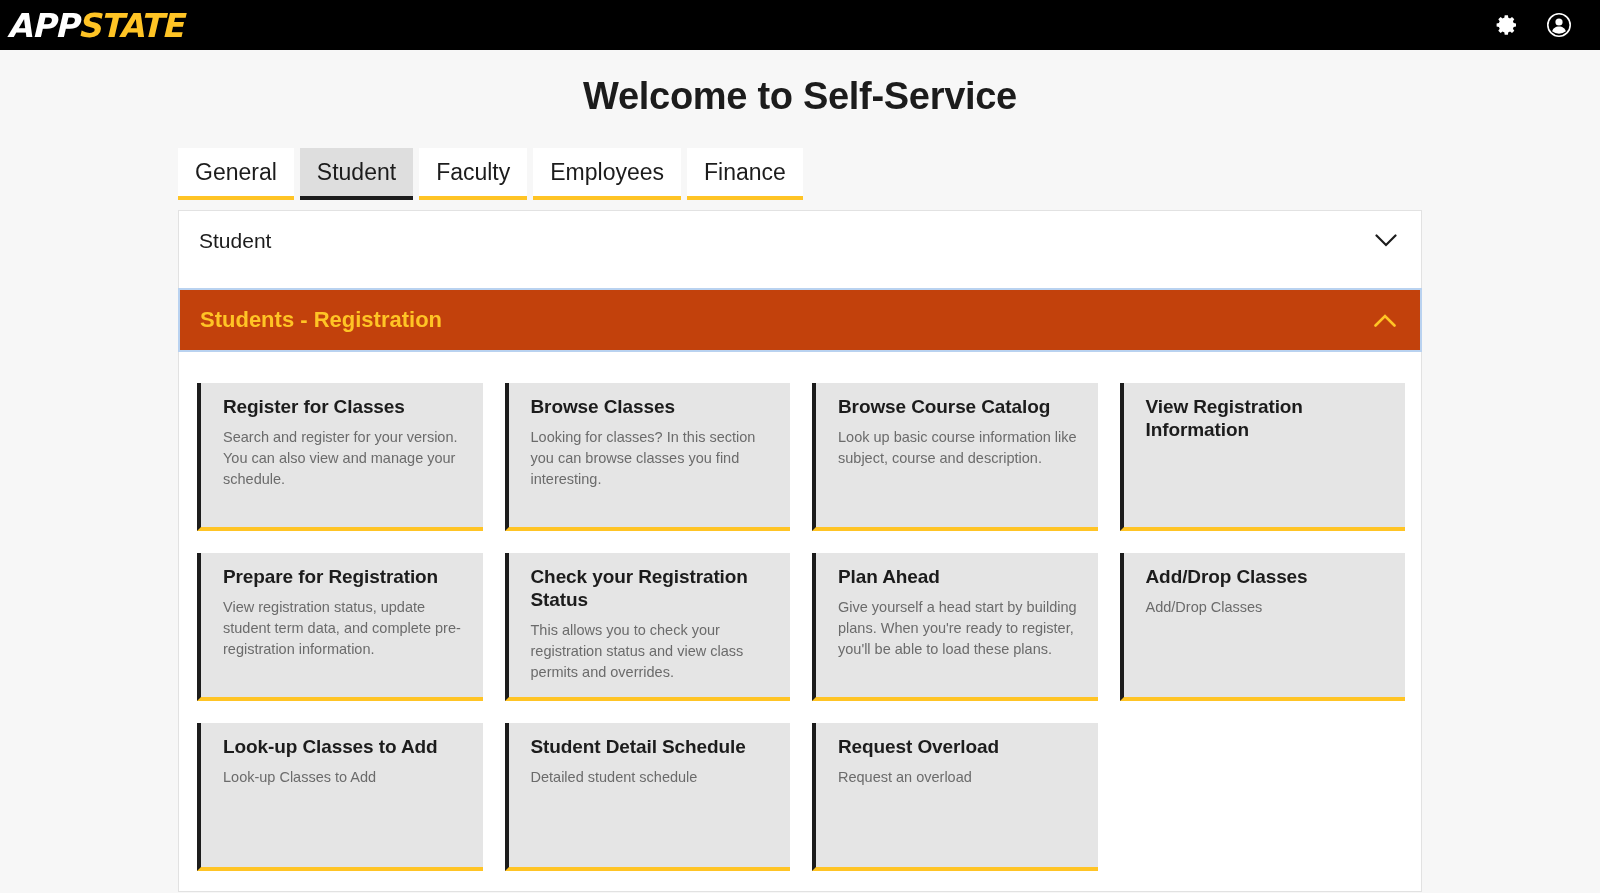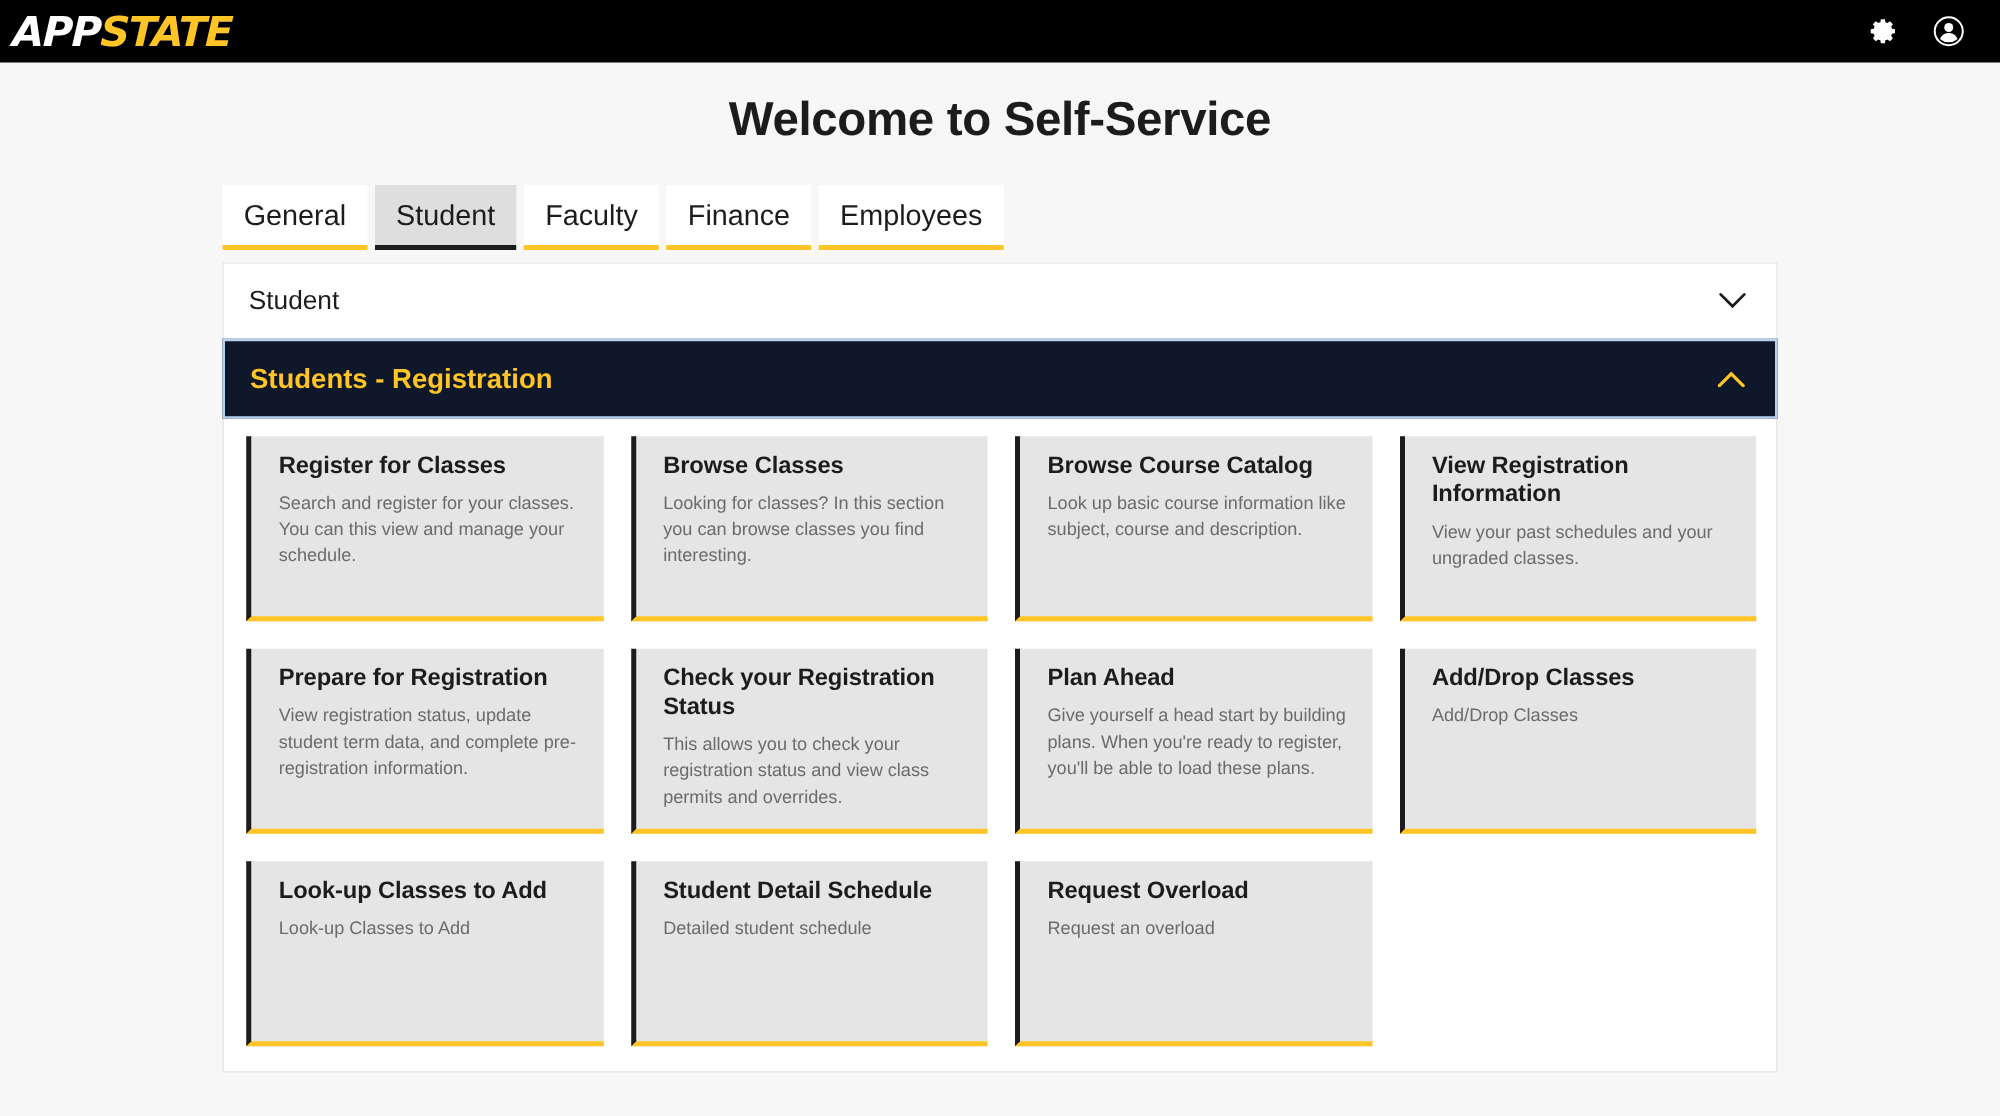--- a/index.html
+++ b/index.html
@@ -116,24 +116,24 @@
   }
   .acc-row.plain {
     background: #ffffff;
     color: #1c1c1c;
   }
   .acc-row.plain .acc-label {
     font-size: 21px;
     font-weight: normal;
   }
   .acc-row.active {
-    background: #0f172a;
+    background: #c2410c;
     border: 2px solid #b9d2f0;
     height: 64px;
-    margin: 0 -1px;
+    margin: 17px -1px;
   }
   .acc-row.active .acc-label {
     color: #ffc425;
     font-size: 22px;
     font-weight: bold;
   }
   .acc-chev { display: flex; align-items: center; }
 
   
   #card-grid {
@@ -192,22 +192,22 @@
 </div>
 
 <h1 id="page-title">Welcome to Self-Service</h1>
 
 <div id="content">
 
   <div id="tabs">
       <button class="tab">General</button>
       <button class="tab active">Student</button>
       <button class="tab">Faculty</button>
+      <button class="tab">Employees</button>
       <button class="tab">Finance</button>
-      <button class="tab">Employees</button>
     </div>
 
   <div id="panel">
     <div id="accordion-list">
         <div class="acc-row plain">
           <span class="acc-label">Student</span>
           <span class="acc-chev">
             <svg width="22" height="14" viewBox="0 0 22 14" aria-hidden="true">
               <path d="M1.5 1.5 L11 11 L20.5 1.5" fill="none" stroke="#1c1c1c" stroke-width="2.2" stroke-linecap="round"></path>
             </svg>
@@ -218,33 +218,32 @@
           <span class="acc-chev">
             <svg width="22" height="14" viewBox="0 0 22 14" aria-hidden="true">
               <path d="M1.5 12.5 L11 3 L20.5 12.5" fill="none" stroke="#ffc425" stroke-width="2.6" stroke-linecap="round"></path>
             </svg>
           </span>
         </div>
       </div>
     <div id="card-grid">
         <div class="card">
           <div class="card-title">Register for Classes</div>
-          <div class="card-desc">Search and register for your classes. You can this view and manage your schedule.</div>
+          <div class="card-desc">Search and register for your version. You can also view and manage your schedule.</div>
         </div>
         <div class="card">
           <div class="card-title">Browse Classes</div>
           <div class="card-desc">Looking for classes? In this section you can browse classes you find interesting.</div>
         </div>
         <div class="card">
           <div class="card-title">Browse Course Catalog</div>
           <div class="card-desc">Look up basic course information like subject, course and description.</div>
         </div>
         <div class="card">
           <div class="card-title">View Registration Information</div>
-          <div class="card-desc">View your past schedules and your ungraded classes.</div>
         </div>
         <div class="card">
           <div class="card-title">Prepare for Registration</div>
           <div class="card-desc">View registration status, update student term data, and complete pre-registration information.</div>
         </div>
         <div class="card">
           <div class="card-title">Check your Registration Status</div>
           <div class="card-desc">This allows you to check your registration status and view class permits and overrides.</div>
         </div>
         <div class="card">

